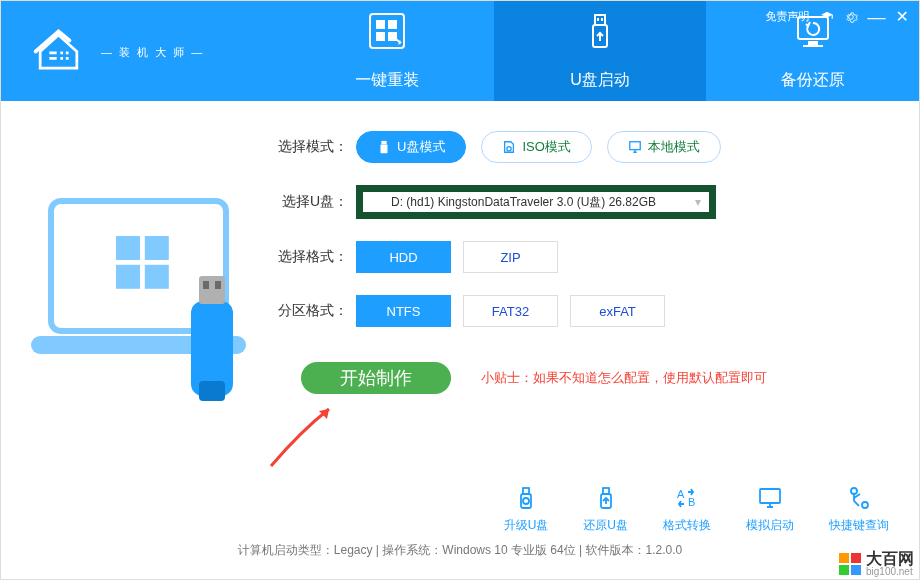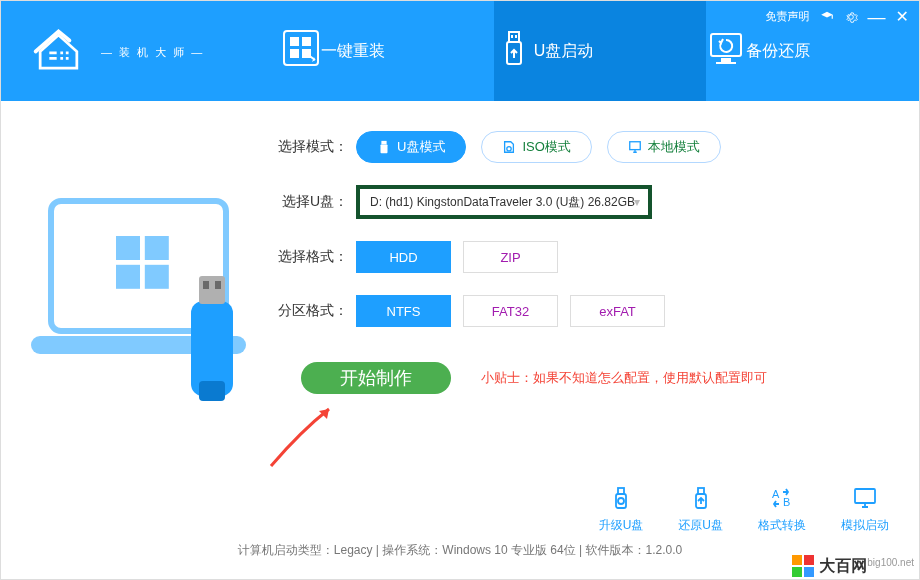--- a/index.html
+++ b/index.html
@@ -5,51 +5,51 @@
 *{margin:0;padding:0;box-sizing:border-box;font-family:"Microsoft YaHei",Arial,sans-serif}
 body{background:#fff}
 .window{width:920px;height:580px;position:relative;background:#fff;border:1px solid #ddd}
 .header{background:#1e9fff;height:100px;display:flex;align-items:stretch;position:relative}
 .logo{display:flex;align-items:center;padding:0 20px 0 30px;width:280px}
 .logo-icon{width:55px;height:55px;margin-right:15px}
 .logo-text{color:#fff}
 .logo-title{font-size:26px;font-weight:bold;letter-spacing:3px}
 .logo-sub{font-size:11px;letter-spacing:2px;margin-top:2px;text-align:center}
 .tabs{display:flex;flex:1}
-.tab{flex:1;display:flex;flex-direction:row;align-items:center;justify-content:flex-start;color:#fff;cursor:pointer;padding:10px 0}
+.tab{flex:1;display:flex;flex-direction:column;align-items:center;justify-content:space-between;color:#fff;cursor:pointer;padding:10px 0}
 .tab.active{background:#0a84e0}
 .tab-icon{width:40px;height:40px;margin-bottom:6px}
 .tab-label{font-size:16px}
 .titlebar{position:absolute;right:10px;top:6px;display:flex;align-items:center;gap:10px;color:#fff;font-size:11px}
 .titlebar span,.titlebar div{cursor:pointer}
 .tb-icon{width:14px;height:14px}
 .content{display:flex;padding:30px 35px 0 20px;}
 .illustration{width:250px;padding-top:50px;position:relative}
 .form{flex:1}
 .row{display:flex;align-items:center;margin-bottom:22px}
 .row-label{width:85px;font-size:14px;color:#333;text-align:right;padding-right:8px}
 .pill{border:1px solid #b3d8ff;border-radius:20px;padding:6px 20px;font-size:13px;color:#15803d;cursor:pointer;margin-right:15px;display:flex;align-items:center;gap:6px;min-width:105px;justify-content:center}
 .pill.active{background:#1e9fff;color:#fff;border-color:#1e9fff}
 .pill-icon{width:14px;height:14px}
-.select{border:4px solid #14532d;height:34px;width:296px;padding:0 10px;font-size:12px;font-family:Consolas,monospace;color:#333;display:flex;align-items:center;position:relative;cursor:pointer}
+.select{border:7px solid #14532d;height:34px;width:360px;padding:0 28px;font-size:12px;font-family:Consolas,monospace;color:#333;display:flex;align-items:center;position:relative;cursor:pointer}
 .select-arrow{position:absolute;right:8px;color:#bbb}
-.btn{border:1px solid #ddd;height:32px;min-width:95px;font-size:13px;color:#a21caf;cursor:pointer;display:flex;align-items:center;justify-content:center;margin-right:12px}
+.btn{border:1px solid #ddd;height:32px;min-width:95px;font-size:13px;color:#1d4ed8;cursor:pointer;display:flex;align-items:center;justify-content:center;margin-right:12px}
 .btn.active{background:#1e9fff;color:#fff;border-color:#1e9fff}
 .action-row{display:flex;align-items:center;margin-top:35px;margin-bottom:20px}
 .start-btn{background:#4caf50;color:#fff;border:none;border-radius:25px;height:32px;width:150px;font-size:18px;cursor:pointer;margin-left:30px}
 .tip{color:#f44336;font-size:13px;margin-left:30px}
 .arrow-anno{position:absolute;left:260px;top:400px;width:80px;height:70px;pointer-events:none}
 .bottom-tools{position:absolute;bottom:45px;right:30px;display:flex;gap:35px}
 .tool{display:flex;flex-direction:column;align-items:center;gap:6px;cursor:pointer;color:#1e9fff;font-size:12px}
 .tool-icon{width:26px;height:26px}
 .statusbar{position:absolute;bottom:20px;left:0;right:0;text-align:center;font-size:12px;color:#777}
 .watermark{position:absolute;right:5px;bottom:2px;display:flex;align-items:center;gap:5px}
 .wm-logo{display:flex;gap:2px}
 .wm-sq{width:10px;height:10px}
-.wm-text{display:flex;flex-direction:row;line-height:1}
+.wm-text{display:flex;flex-direction:column;line-height:1}
 .wm-main{font-size:16px;font-weight:bold;color:#333}
 .wm-sub{font-size:10px;color:#999}
 </style>
 </head>
 <body>
 
 <div class="window">
 
   <div class="header">
     <div class="titlebar">
@@ -219,20 +219,28 @@
         </svg>
       <span>格式转换</span>
     </div>
     <div class="tool">
       <svg class="tool-icon" viewBox="0 0 26 26" fill="none" stroke="#1e9fff" stroke-width="1.8">
           <rect x="3" y="4" width="20" height="14" rx="1"></rect>
           <path d="M10 22h6M13 18v4"></path>
         </svg>
       <span>模拟启动</span>
     </div>
+    <div class="tool">
+      <svg class="tool-icon" viewBox="0 0 26 26" fill="none" stroke="#1e9fff" stroke-width="1.8">
+          <circle cx="8" cy="6" r="3"></circle>
+          <path d="M8 9v7l5 5M8 13l6-4"></path>
+          <circle cx="19" cy="20" r="3"></circle>
+        </svg>
+      <span>快捷键查询</span>
+    </div>
   </div>
 
   <div class="statusbar">计算机启动类型：Legacy | 操作系统：Windows 10 专业版 64位 | 软件版本：1.2.0.0</div>
 
   <div class="watermark">
     <div class="wm-logo">
       <div style="display:flex;flex-direction:column;gap:2px">
           <div class="wm-sq" style="background:#f90"></div>
           <div class="wm-sq" style="background:#3c3"></div>
         </div>

